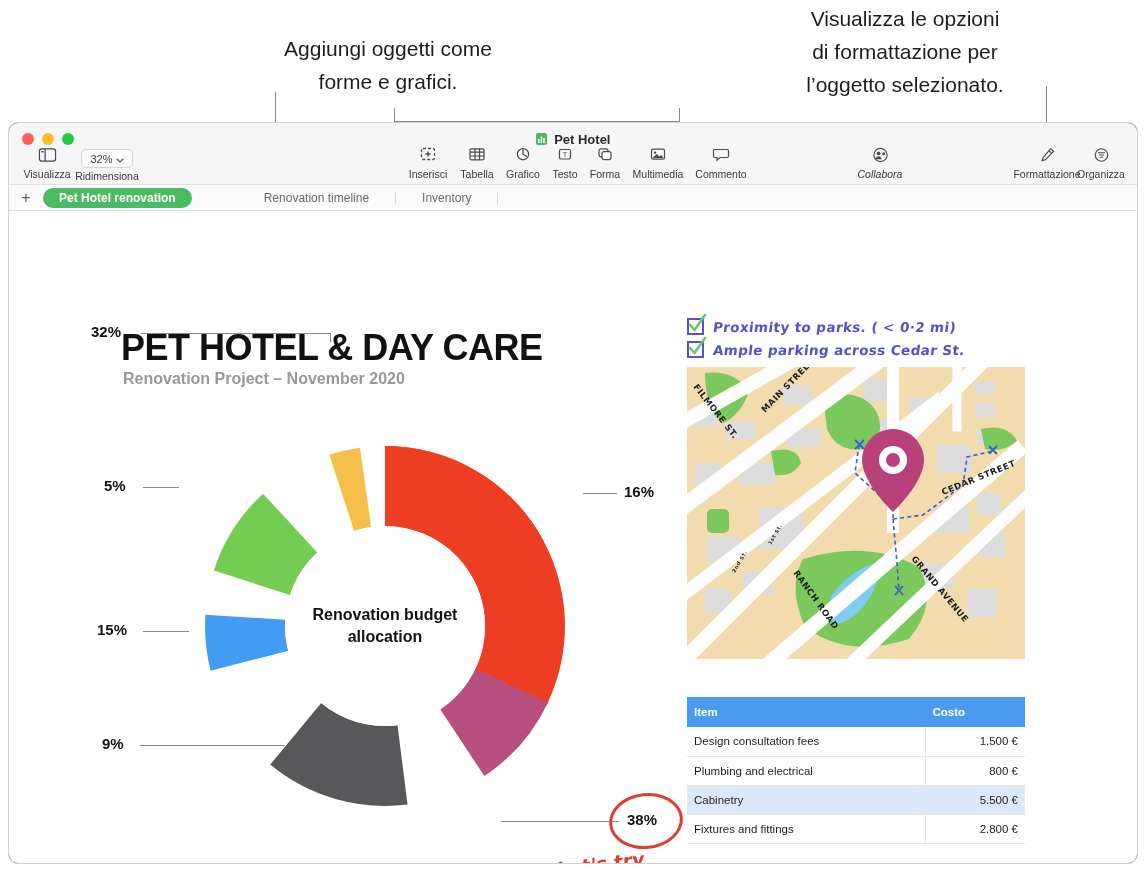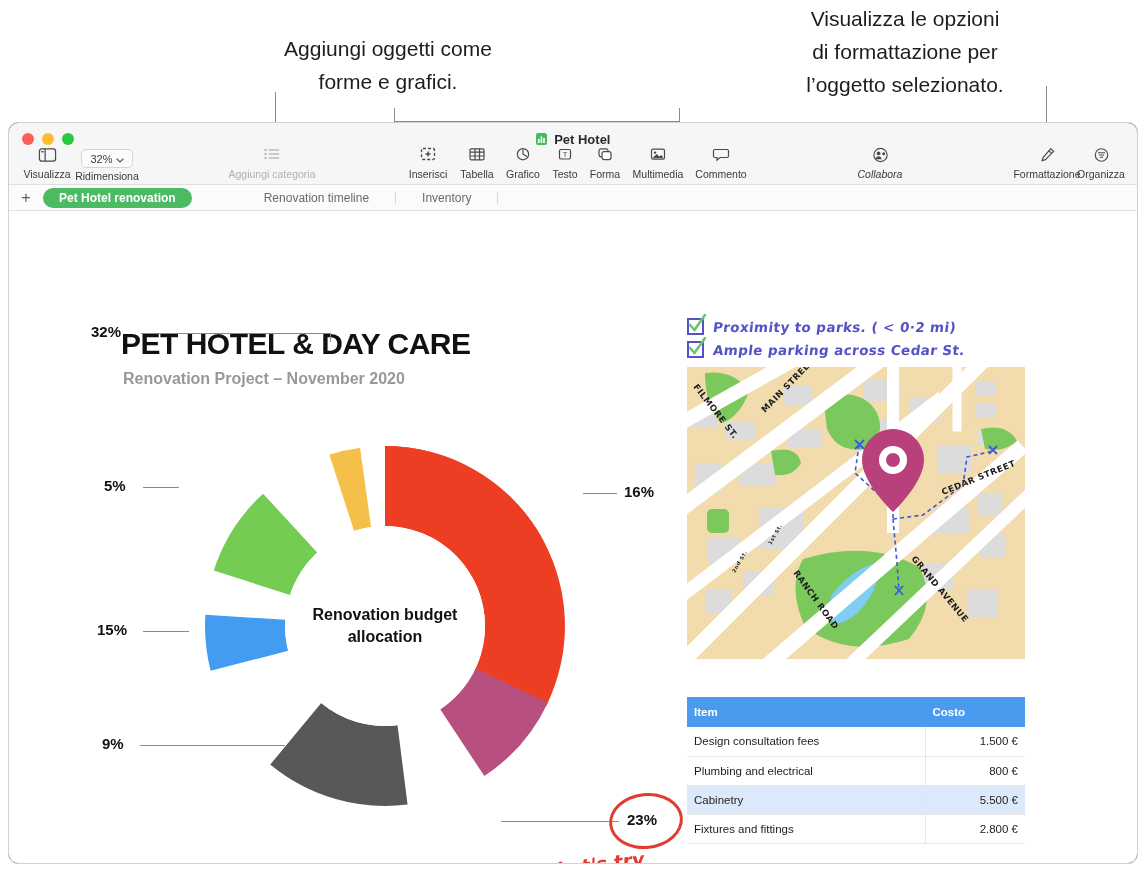--- a/index.html
+++ b/index.html
@@ -99,21 +99,21 @@
   }
   .sheet-tab.active { background: #4cb963; color: #fff; font-weight: bold; }
   .tab-sep { width: 1px; height: 12px; background: #d8d8da; margin: 0 10px; }
 
   
   #canvas { position: relative; height: 652px; background: #fff; }
 
   
   #sheet-title {
     position: absolute; left: 112px; top: 116px;
-    font-size: 30px; font-weight: bold; letter-spacing: -0.5px; color: #111;
+    font-size: 36px; font-weight: bold; letter-spacing: -0.5px; color: #111;
     white-space: nowrap;
   }
   #sheet-subtitle {
     position: absolute; left: 114px; top: 159px;
     font-size: 16px; font-weight: bold; color: #98989a;
     white-space: nowrap;
   }
 
   
   #donut-wrap { position: absolute; left: 166px; top: 205px; width: 420px; height: 420px; }
@@ -237,33 +237,20 @@
         <span>
           <svg viewBox="0 0 8 5" width="8" height="5">
               <path d="M0.6 0.8 L4 4 L7.4 0.8" fill="none" stroke="#5a5a5c" stroke-width="1.2"></path>
             </svg>
         </span>
       </div>
       <div class="tbar-item" style="left:60px; top:47px; width:76px;">
         <span class="lbl">Ridimensiona</span>
       </div>
 
-      <div class="tbar-item dim" style="left:198px; width:130px;">
-        <span class="ic">
-          <svg viewBox="0 0 16 12" width="16" height="12">
-            <circle cx="1.6" cy="2" r="1.2" fill="#b8b8ba"></circle>
-              <rect x="4.6" y="1.3" width="10.5" height="1.4" fill="#b8b8ba"></rect>
-            <circle cx="1.6" cy="6" r="1.2" fill="#b8b8ba"></circle>
-              <rect x="4.6" y="5.3" width="10.5" height="1.4" fill="#b8b8ba"></rect>
-            <circle cx="1.6" cy="10" r="1.2" fill="#b8b8ba"></circle>
-              <rect x="4.6" y="9.3" width="10.5" height="1.4" fill="#b8b8ba"></rect>
-          </svg>
-        </span>
-        <span class="lbl">Aggiungi categoria</span>
-      </div>
 
       <div class="tbar-item" style="left:381px;">
         <span class="ic">
           <svg viewBox="0 0 18 15" width="18" height="15">
             <rect x="2.5" y="1.5" width="13" height="11" rx="1.5" fill="none" stroke="#4a4a4c" stroke-width="1.3" stroke-dasharray="3 2"></rect>
             <line x1="9" y1="4.5" x2="9" y2="9.5" stroke="#4a4a4c" stroke-width="1.4"></line>
             <line x1="6.5" y1="7" x2="11.5" y2="7" stroke="#4a4a4c" stroke-width="1.4"></line>
           </svg>
         </span>
         <span class="lbl">Inserisci</span>
@@ -423,21 +410,21 @@
 
       <div class="pct" style="left:88px; top:410px;">15%</div>
       <div class="leader leader-h" style="left:134px; top:420px; width:46px;"></div>
 
       <div class="pct" style="left:93px; top:524px;">9%</div>
       <div class="leader leader-h" style="left:131px; top:534px; width:145px;"></div>
 
       <div class="pct" style="left:615px; top:272px;">16%</div>
       <div class="leader leader-h" style="left:574px; top:282px; width:34px;"></div>
 
-      <div class="pct" style="left:618px; top:600px;">23%</div>
+      <div class="pct" style="left:618px; top:600px;">38%</div>
       <div class="leader leader-h" style="left:492px; top:610px; width:118px;"></div>
 
       <div id="circle-23"></div>
       <div id="hand-note">Let's try
 to bring
 this down</div>
 
       <div id="checklist">
         <div class="chk-row">
           <span class="chk-box">

